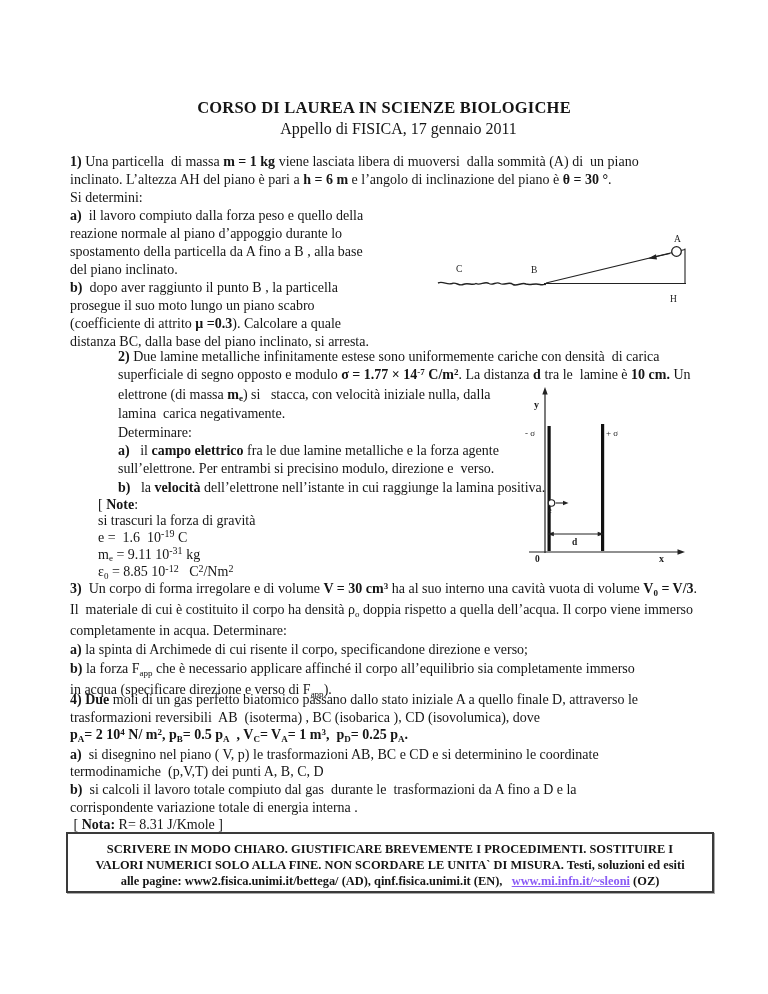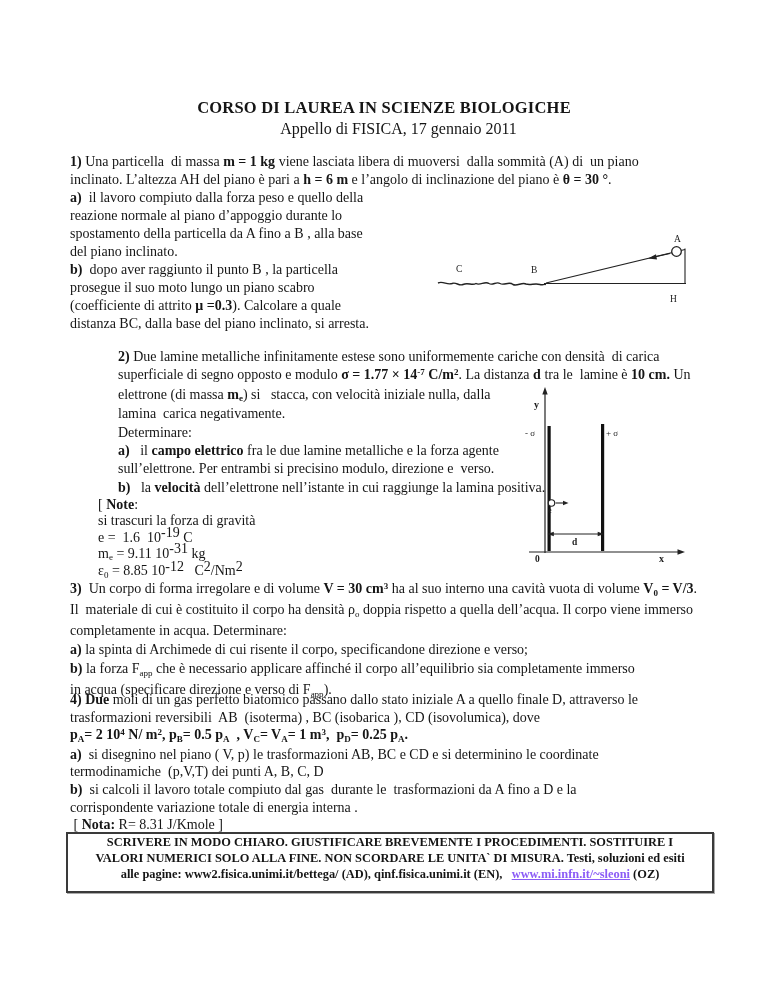--- a/index.html
+++ b/index.html
@@ -10,47 +10,48 @@
   .hdr .s{font-size:16px;line-height:21px;margin-left:29px;}
   .para{position:absolute;left:70px;width:648px;font-size:14px;}
   .line{white-space:pre;}
   #p1{top:153px}   #p1 .line{line-height:18px;}
   #p2{top:348px}   #p2 .line{line-height:18.4px;margin-left:48px;}
   #note{top:497px;left:98px} #note .line{line-height:16.3px;}
   #p3{top:579px}   #p3 .line{line-height:19px;}
   #p4{top:691px}   #p4 .line{line-height:17.6px;}
   .f-r{}
   .f-b{font-weight:bold;}
-  .f-sup{font-size:14px;position:relative;top:-4.5px;}
+  .f-sup{font-size:10px;position:relative;top:-4.5px;}
   .f-sub{font-size:9px;position:relative;top:2.5px;}
   .f-bsup{font-size:9px;position:relative;top:-4.5px;font-weight:bold;}
   .f-bsub{font-size:9px;position:relative;top:2.5px;font-weight:bold;}
   .fig{position:absolute;}
   #fig1{left:428px;top:228px;}
   #fig2{left:520px;top:386px;}
   svg text{font-family:"Liberation Serif","DejaVu Serif",serif;fill:#1c1c1c;}
   #footer-box{position:absolute;left:66px;top:832px;width:648px;height:61px;box-sizing:border-box;
         border:2px solid #3a3a3a;box-shadow:1px 1px 0 #aaa;text-align:center;
-        font-weight:bold;font-size:12.4px;padding-top:0;}
+        font-weight:bold;font-size:12.4px;padding-top:7px;}
   .fline{white-space:pre-wrap;line-height:16px;}
   a.flink{color:#8b5cf6;text-decoration:underline;font-weight:bold;cursor:pointer;}
 </style>
 </head>
 <body>
 
 <div class="page">
 
   <div class="hdr">
     <div class="t">CORSO DI LAUREA IN SCIENZE BIOLOGICHE</div>
     <div class="s">Appello di FISICA, 17 gennaio 2011</div>
   </div>
 
   <div class="para" id="p1">
     <div class="line"><span class="f-b">1)</span><span class="f-r"> Una particella  di massa </span><span class="f-b">m = 1 kg</span><span class="f-r"> viene lasciata libera di muoversi  dalla sommità (A) di  un piano</span></div>
     <div class="line"><span class="f-r">inclinato. L’altezza AH del piano è pari a </span><span class="f-b">h = 6 m</span><span class="f-r"> e l’angolo di inclinazione del piano è </span><span class="f-b">θ = 30 °</span><span class="f-r">.</span></div>
+    <div class="line"><span class="f-r">Si determini:</span></div>
     <div class="line"><span class="f-b">a)</span><span class="f-r">  il lavoro compiuto dalla forza peso e quello della</span></div>
     <div class="line"><span class="f-r">reazione normale al piano d’appoggio durante lo</span></div>
     <div class="line"><span class="f-r">spostamento della particella da A fino a B , alla base</span></div>
     <div class="line"><span class="f-r">del piano inclinato.</span></div>
     <div class="line"><span class="f-b">b)</span><span class="f-r">  dopo aver raggiunto il punto B , la particella</span></div>
     <div class="line"><span class="f-r">prosegue il suo moto lungo un piano scabro</span></div>
     <div class="line"><span class="f-r">(coefficiente di attrito </span><span class="f-b">μ =0.3</span><span class="f-r">). Calcolare a quale</span></div>
     <div class="line"><span class="f-r">distanza BC, dalla base del piano inclinato, si arresta.</span></div>
   </div>
 

